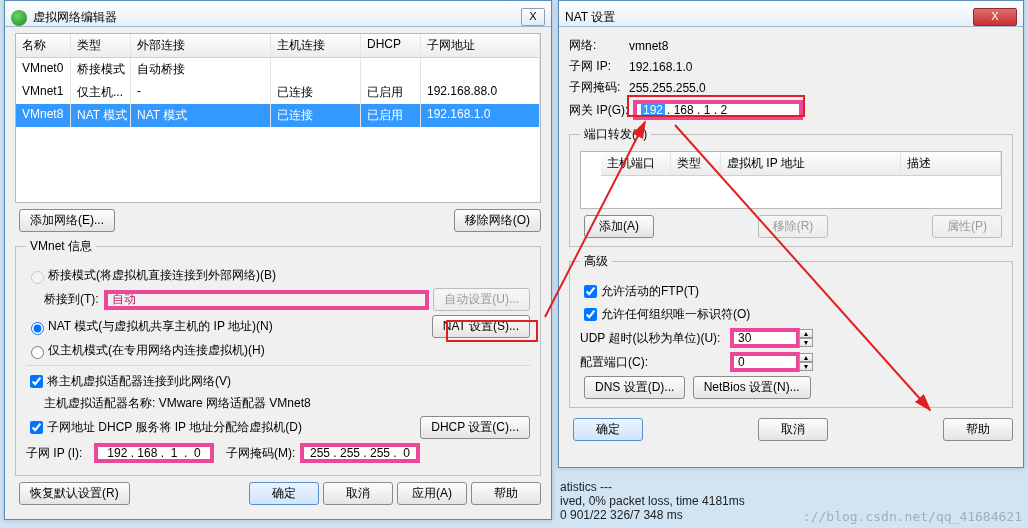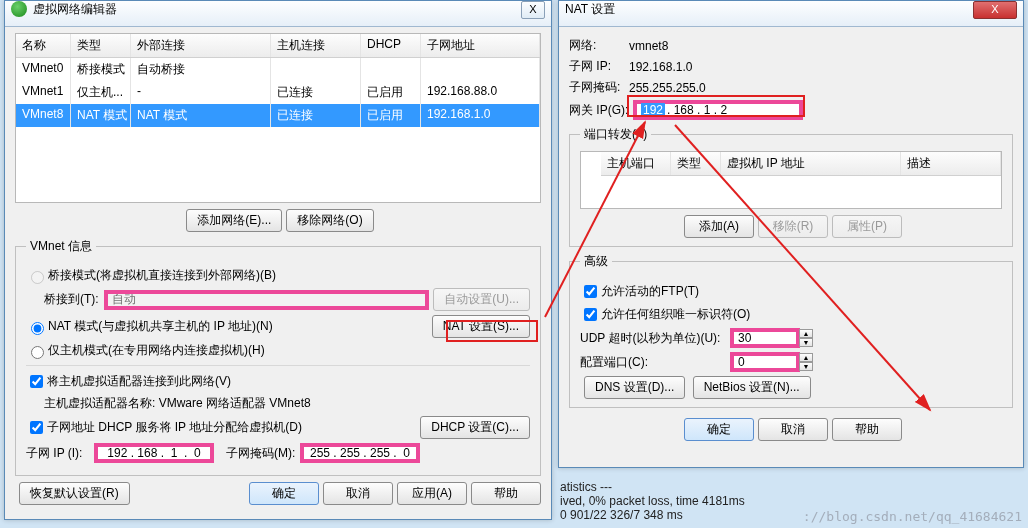--- a/index.html
+++ b/index.html
@@ -1,42 +1,42 @@
 <!DOCTYPE html>
 <html><head>
 <meta charset="utf-8">
 <style>
   * { box-sizing:border-box; font-family:"Microsoft YaHei","SimSun",Tahoma,sans-serif; font-size:12px; }
   body { margin:0; width:1028px; height:528px; background:#d0e4f4; position:relative; overflow:hidden;}
   .window { position:absolute; border:1px solid #5a8ab7; background:#f0f0f0; box-shadow:0 0 5px rgba(0,0,0,.2);}
-  .titlebar { height:26px; background:linear-gradient(#fdfeff,#e6eff8); display:flex; align-items:flex-start; padding:0 6px; border-bottom:1px solid #a0b8d0;}
+  .titlebar { height:26px; background:linear-gradient(#fdfeff,#e6eff8); display:flex; align-items:flex-end; padding:0 6px; border-bottom:1px solid #a0b8d0;}
   .titlebar .t-title { flex:1; }
   .closebtn { width:44px; height:18px; margin-left:2px; border:1px solid #8a3030; background:linear-gradient(#e07070,#c83030); color:#fff; text-align:center; line-height:14px; border-radius:2px; font-size:11px;}
   .winbtn { width:24px; height:18px; margin-left:2px; border:1px solid #8aa0b8; background:linear-gradient(#fdfeff,#e0ecf6); text-align:center; line-height:14px; border-radius:2px; font-size:11px;}
   .inner { padding:6px 10px 8px 10px; }
   .tbl { border:1px solid #b8b8b8; background:#fff; }
   .tbl .hd,.tbl .row { display:flex;justify-content:space-between; }
   .tbl .hd { background:linear-gradient(#fdfdfd,#ececec); border-bottom:1px solid #d0d0d0;}
   .tbl .cell { padding:3px 6px; border-right:1px solid #e4e4e4; overflow:hidden; white-space:nowrap;}
   .tbl .hd .cell { font-weight:normal; }
   .tbl .row.sel { background:#3399ff; color:#fff;}
   .btn { display:inline-block; min-width:70px; padding:2px 10px; margin-left:4px; border:1px solid #8a8a8a; border-radius:3px; background:linear-gradient(#fdfdfd,#e4e4e4); text-align:center; cursor:default;}
   .btn.dis { color:#9a9a9a; border-color:#bcbcbc; background:linear-gradient(#f6f6f6,#ececec);}
   .btn.primary { background:linear-gradient(#eaf3fd,#cfe6fb); border-color:#5a8ecf;}
   fieldset { border:1px solid #c0c0c0; margin:6px 0; padding:8px 10px;}
   legend { padding:0 4px; }
   .radio,.chk { display:flex; align-items:center; margin:4px 0;}
   .radio input,.chk input { margin-right:4px;}
   .inlinefield { display:flex; align-items:center; margin:4px 0;}
   .inlinefield label { min-width:110px;}
   .txt { border:4px solid #ec4899; background:#fff; padding:2px 4px; height:20px;}
-  .txt.dis { background:#f2f2f2; color:#737373;}
+  .txt.dis { background:#f2f2f2; color:#be185d;}
   .redbox { position:absolute; border:2px solid #e02020; pointer-events:none;}
   svg.arrow { position:absolute; pointer-events:none; }
-  .footer-row { display:flex; justify-content:center; margin-top:6px;}
+  .footer-row { display:flex; justify-content:space-between; margin-top:6px;}
   .sep-row { display:flex; align-items:center; margin-top:6px;}
   .spinner { display:inline-flex; flex-direction:column; margin-left:-1px;}
   .spinner span { width:14px; height:9px; border:1px solid #9a9a9a; background:linear-gradient(#fdfdfd,#e4e4e4); font-size:7px; text-align:center; line-height:7px;}
   .watermark { position:absolute; right:6px; bottom:4px; color:rgba(120,120,130,.5); font-size:13px; font-family:Consolas,monospace;}
   .term { position:absolute; font-family:Consolas,monospace; font-size:13px; color:#222;}
 </style>
 </head>
 <body>
 
 <div class="window" style="left:4px; top:0px; width:548px; height:520px;">

